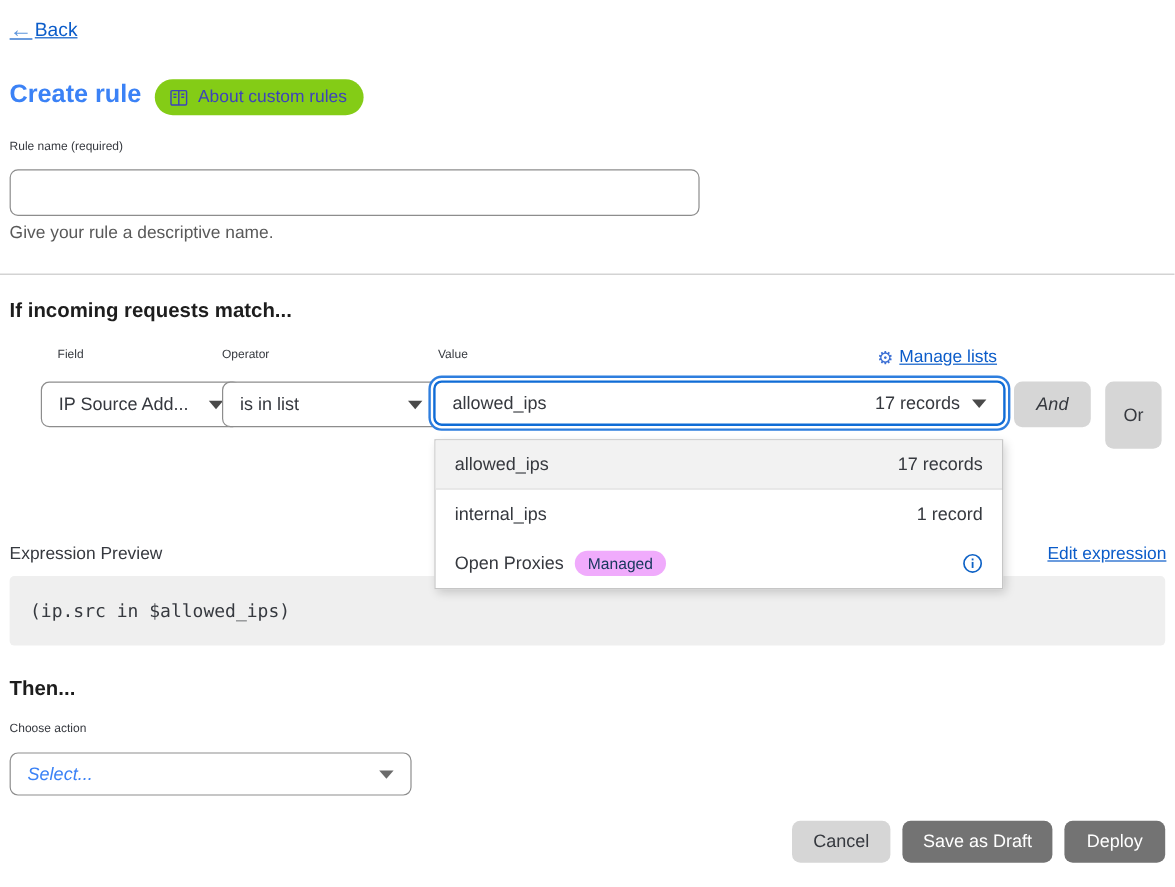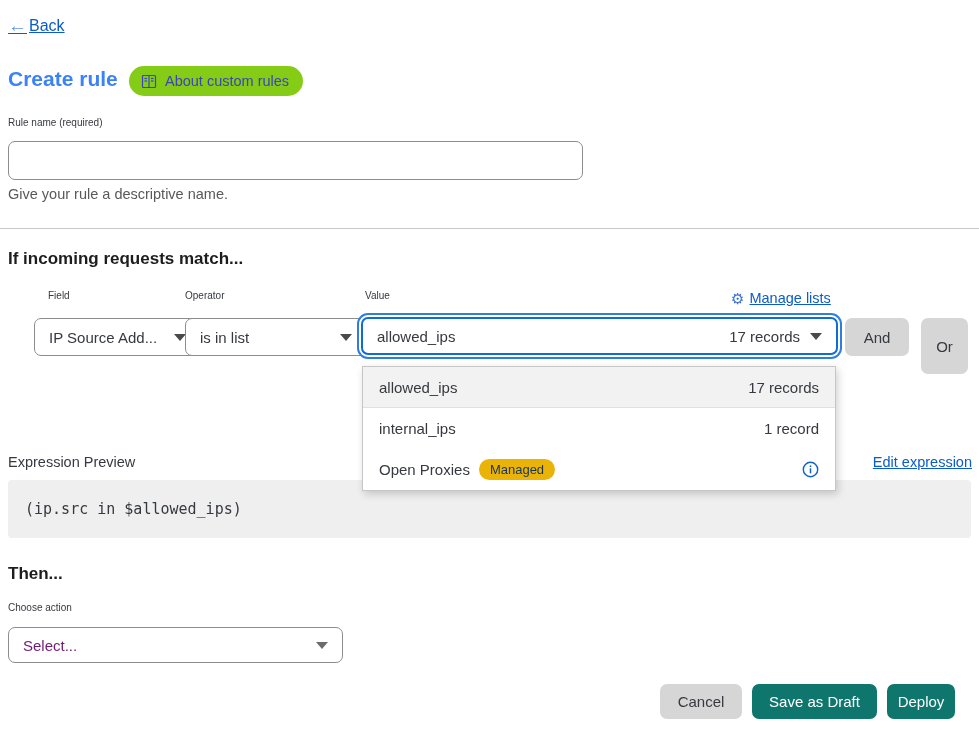--- a/index.html
+++ b/index.html
@@ -43,32 +43,32 @@
 
   .gray-btn { position:absolute; background:#d6d6d6; border:none; border-radius:7px; color:#36393f;
     font-size:15px; font-family:inherit; cursor:pointer; }
 
   
   .dropdown { position:absolute; left:362px; top:366px; width:474px; background:#fff; border:1px solid #c6c6c6;
     box-shadow:2px 3px 8px rgba(0,0,0,0.18); z-index:5; }
   .dd-row { height:41px; display:flex; align-items:center; padding:0 16px; font-size:15px; color:#36393f; cursor:pointer; }
   .dd-row.selected { background:#f2f2f2; border-bottom:1px solid #e0e0e0; }
   .dd-row .meta { margin-left:auto; }
-  .managed-badge { background:#eab308; color:#16375c; font-size:13px; border-radius:11px; padding:3px 11px; margin-left:9px; }
+  .managed-badge { background:#f0abfc; color:#16375c; font-size:13px; border-radius:11px; padding:3px 11px; margin-left:9px; }
   .info-icon { margin-left:auto; color:#0e62c6; display:flex; cursor:pointer; }
 
   
   .expr-label { position:absolute; left:8px; top:454px; font-size:14.5px; color:#36393f; }
   .edit-expr { position:absolute; right:7px; top:454px; font-size:14.5px;text-align:right; }
   .expr-box { position:absolute; left:8px; top:480px; width:963px; height:58px; background:#efefef; border-radius:4px;
     display:flex; align-items:center; padding:0 17px; }
   .expr-box code { font-family:"DejaVu Sans Mono","Liberation Mono",monospace; font-size:15px; color:#36393f; }
 
   
-  .btn-primary { position:absolute; background:#0f766e; border:none; border-radius:7px; color:#fff;
+  .btn-primary { position:absolute; background:#737373; border:none; border-radius:7px; color:#fff;
     font-size:15px; font-family:inherit; cursor:pointer; }
 </style>
 </head>
 <body>
 
 <div class="page">
 
   <a class="back link">
     <span class="arrow">←</span>
       <span>Back</span>
@@ -115,21 +115,21 @@
     <span class="grow">is in list</span>
     <span class="caret"></span>
   </div>
 
   <div class="select focused" style="left:361px; top:317px; width:477px;">
     <span>allowed_ips</span>
     <span class="meta">17 records</span>
     <span class="caret"></span>
   </div>
 
-  <button class="gray-btn" style="left:845px; top:318px; width:64px; height:38px;">And</button>
+  <button class="gray-btn" style="left:845px; top:318px; width:64px; height:38px;font-style:italic;">And</button>
   <button class="gray-btn" style="left:921px; top:318px; width:47px; height:56px;">Or</button>
 
   <div class="dropdown">
     <div class="dd-row selected">
       <span>allowed_ips</span>
       <span class="meta">17 records</span>
     </div>
     <div class="dd-row">
       <span>internal_ips</span>
       <span class="meta">1 record</span>
@@ -149,21 +149,21 @@
 
   <div class="expr-label">Expression Preview</div>
   <a class="edit-expr link">Edit expression</a>
   <div class="expr-box">
     <code>(ip.src in $allowed_ips)</code>
   </div>
 
   <h2 class="section-heading" style="top:564px;">Then...</h2>
   <label class="field-label" style="left:8px; top:602px;">Choose action</label>
   <div class="select" style="left:8px; top:627px; width:335px; height:36px;">
-    <span class="grow" style="color:#701a75;">Select...</span>
+    <span class="grow" style="color:#3b82f6;font-style:italic;">Select...</span>
     <span class="caret" style="border-top-color:#6b6b6b;"></span>
   </div>
 
   <button class="gray-btn" style="left:660px; top:684px; width:82px; height:35px;">Cancel</button>
   <button class="btn-primary" style="left:752px; top:684px; width:125px; height:35px;">Save as Draft</button>
-  <button class="btn-primary" style="left:887px; top:684px; width:68px; height:35px;">Deploy</button>
+  <button class="btn-primary" style="left:887px; top:684px; width:84px; height:35px;">Deploy</button>
 
 </div>
 
 </body></html>

